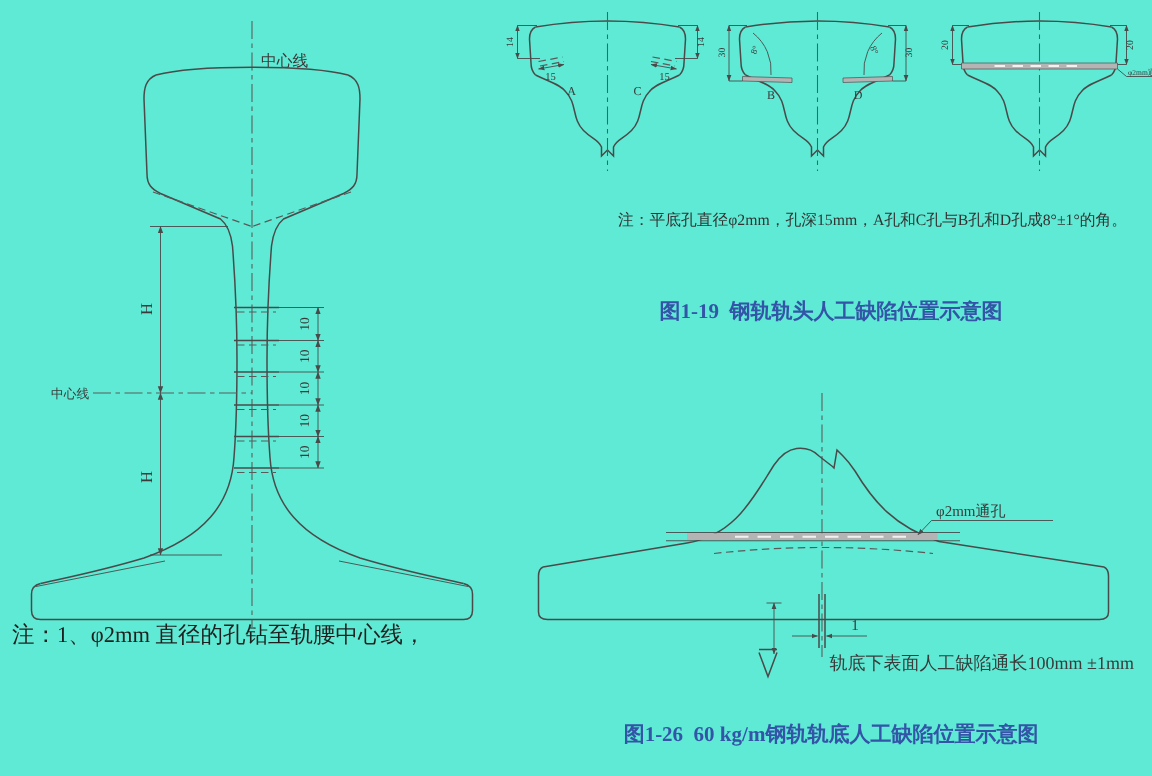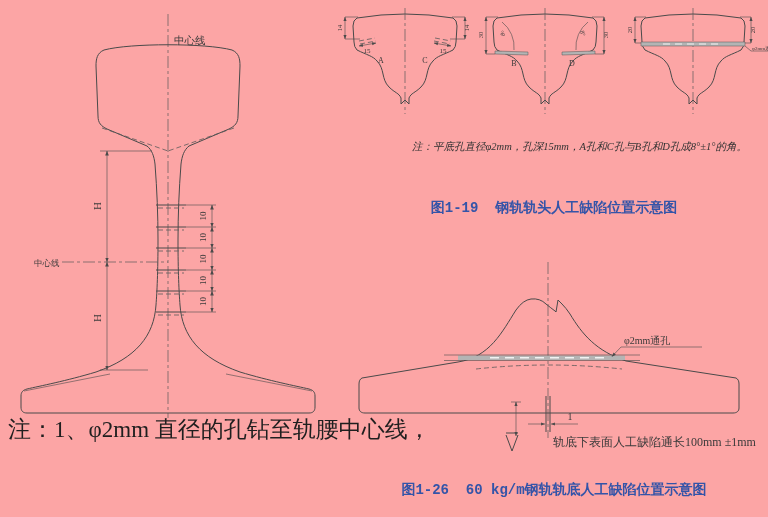--- a/index.html
+++ b/index.html
@@ -1,27 +1,27 @@
 <!DOCTYPE html>
 <html><head>
 <meta charset="utf-8">
 <style>
   html,body{margin:0;padding:0;background:#fff;}
-  #page{position:relative;width:768px;height:517px;background:#fca5a5;overflow:hidden;
+  #page{position:relative;width:768px;height:517px;background:#5eead4;overflow:hidden;
         font-family:"Liberation Serif","DejaVu Serif",serif;}
   svg{position:absolute;overflow:visible;}
   .ln{fill:none;stroke:#4a4a4a;stroke-width:1;}
   .thin{fill:none;stroke:#4a4a4a;stroke-width:0.6;}
   .cl{fill:none;stroke:#5a5a5a;stroke-width:0.7;stroke-dasharray:12 3 3 3;}
   .dsh{fill:none;stroke:#5a5a5a;stroke-width:0.8;stroke-dasharray:5 3;}
   .dim{fill:none;stroke:#4a4a4a;stroke-width:0.6;}
   .svgtxt{fill:#3a3a3a;font-family:"Liberation Serif","DejaVu Serif",serif;}
-  .note{position:absolute;color:#1f1f1f;font-size:23px;letter-spacing:0px;white-space:pre;}
-  .note-sm{position:absolute;color:#333;font-size:10.5px;white-space:pre;font-style:italic;}
-  .cap{position:absolute;color:#3454a8;font-size:14px;font-weight:600;white-space:pre;font-family:Liberation Mono, monospace;}
+  .note{position:absolute;color:#1f1f1f;font-size:15px;letter-spacing:0px;white-space:pre;}
+  .note-sm{position:absolute;color:#333;font-size:10.5px;white-space:pre;}
+  .cap{position:absolute;color:#3454a8;font-size:14px;font-weight:600;white-space:pre;}
   .cap-c{width:428px;text-align:center;}
 </style>
 </head>
 <body>
 
 <div id="page">
 
   <svg style="left:0;top:0" width="340" height="517" viewBox="0 0 340 517">
     <defs>
       <marker id="arA" viewBox="0 0 8 8" refX="7.5" refY="4" markerWidth="8" markerHeight="8" orient="auto-start-reverse">

